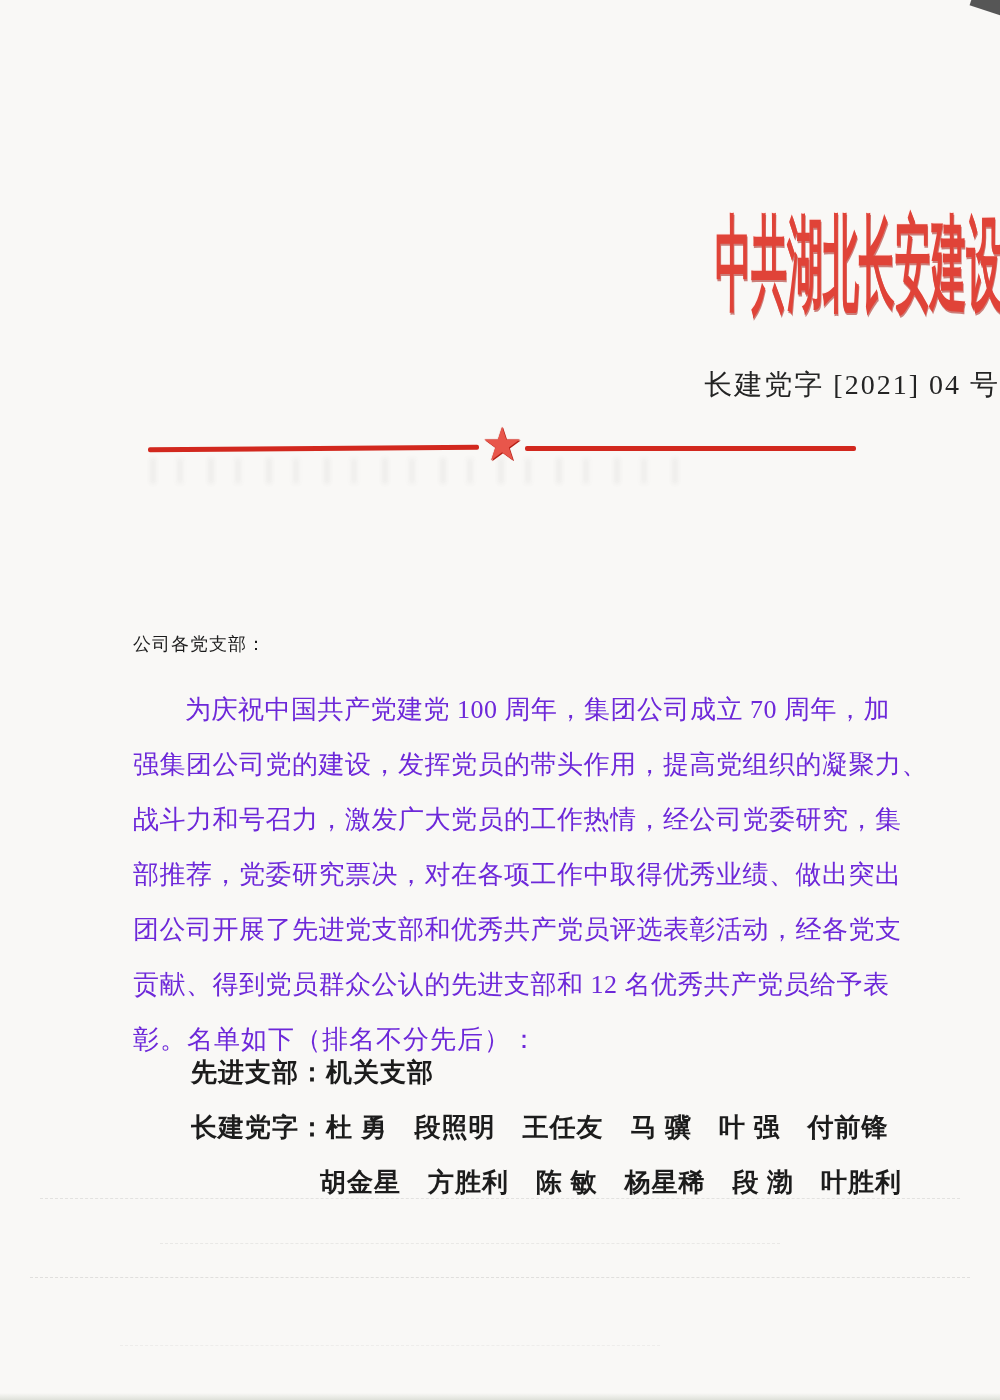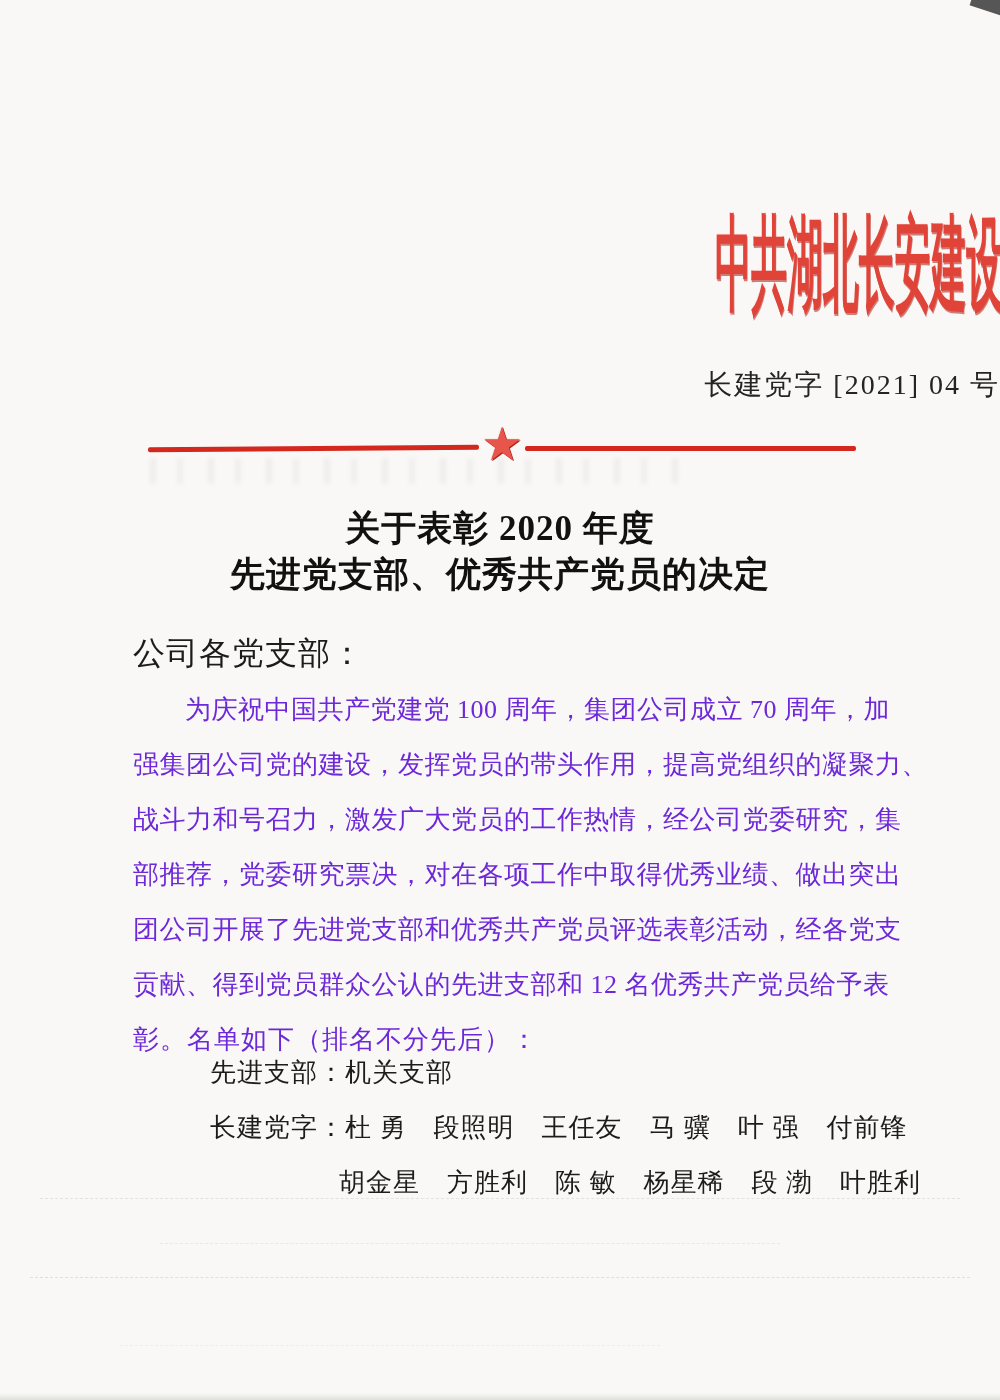--- a/index.html
+++ b/index.html
@@ -127,21 +127,21 @@
     font-size: 35px;
     line-height: 46px;
     color: #111;
     letter-spacing: 1px;
   }
   
   .salutation {
     position: absolute;
     top: 632px;
     left: 133px;
-    font-size: 32px;
+    font-size: 18px;
     letter-spacing: 1px;
   }
   .para {
     position: absolute;
     top: 682px;
     left: 133px;
     width: 746px;
     font-size: 26px;
     color: #6d28d9;
   }
@@ -154,27 +154,28 @@
     white-space: nowrap;
   }
   .para .jline.first { padding-left: 52px; }
   .para .lline {
     height: 55px;
     line-height: 55px;
     letter-spacing: 1px;
   }
   .list-line {
     position: absolute;
-    left: 135px;
+    left: 116px;
     width: 760px;
     height: 55px;
     line-height: 55px;
     font-size: 26px;
     letter-spacing: 1px;
     white-space: nowrap;
+    font-weight: bold;
   }
   .list-line.branch  { top: 1045px; padding-left: 75px; }
   .list-line.members { top: 1100px; padding-left: 75px; }
   .list-line.members2{ top: 1155px; padding-left: 204px; }
 </style>
 </head>
 <body>
 
 <div class="page">
 
@@ -187,24 +188,20 @@
   <div class="doc-number">长建党字 [2021] 04 号</div>
 
   <div class="divider">
     <span class="seg left"></span>
     <span class="star">★</span>
     <span class="seg right"></span>
   </div>
 
   <div class="smudge"></div>
 
-  <div class="doc-title">
-    <div>关于表彰 2020 年度</div>
-    <div>先进党支部、优秀共产党员的决定</div>
-  </div>
 
   <div class="salutation">公司各党支部：</div>
 
   <div class="para">
     <div class="jline first">为庆祝中国共产党建党 100 周年，集团公司成立 70 周年，加</div>
     <div class="jline">强集团公司党的建设，发挥党员的带头作用，提高党组织的凝聚力、</div>
     <div class="jline">战斗力和号召力，激发广大党员的工作热情，经公司党委研究，集</div>
     <div class="jline">部推荐，党委研究票决，对在各项工作中取得优秀业绩、做出突出</div>
     <div class="jline">团公司开展了先进党支部和优秀共产党员评选表彰活动，经各党支</div>
     <div class="jline">贡献、得到党员群众公认的先进支部和 12 名优秀共产党员给予表</div>

